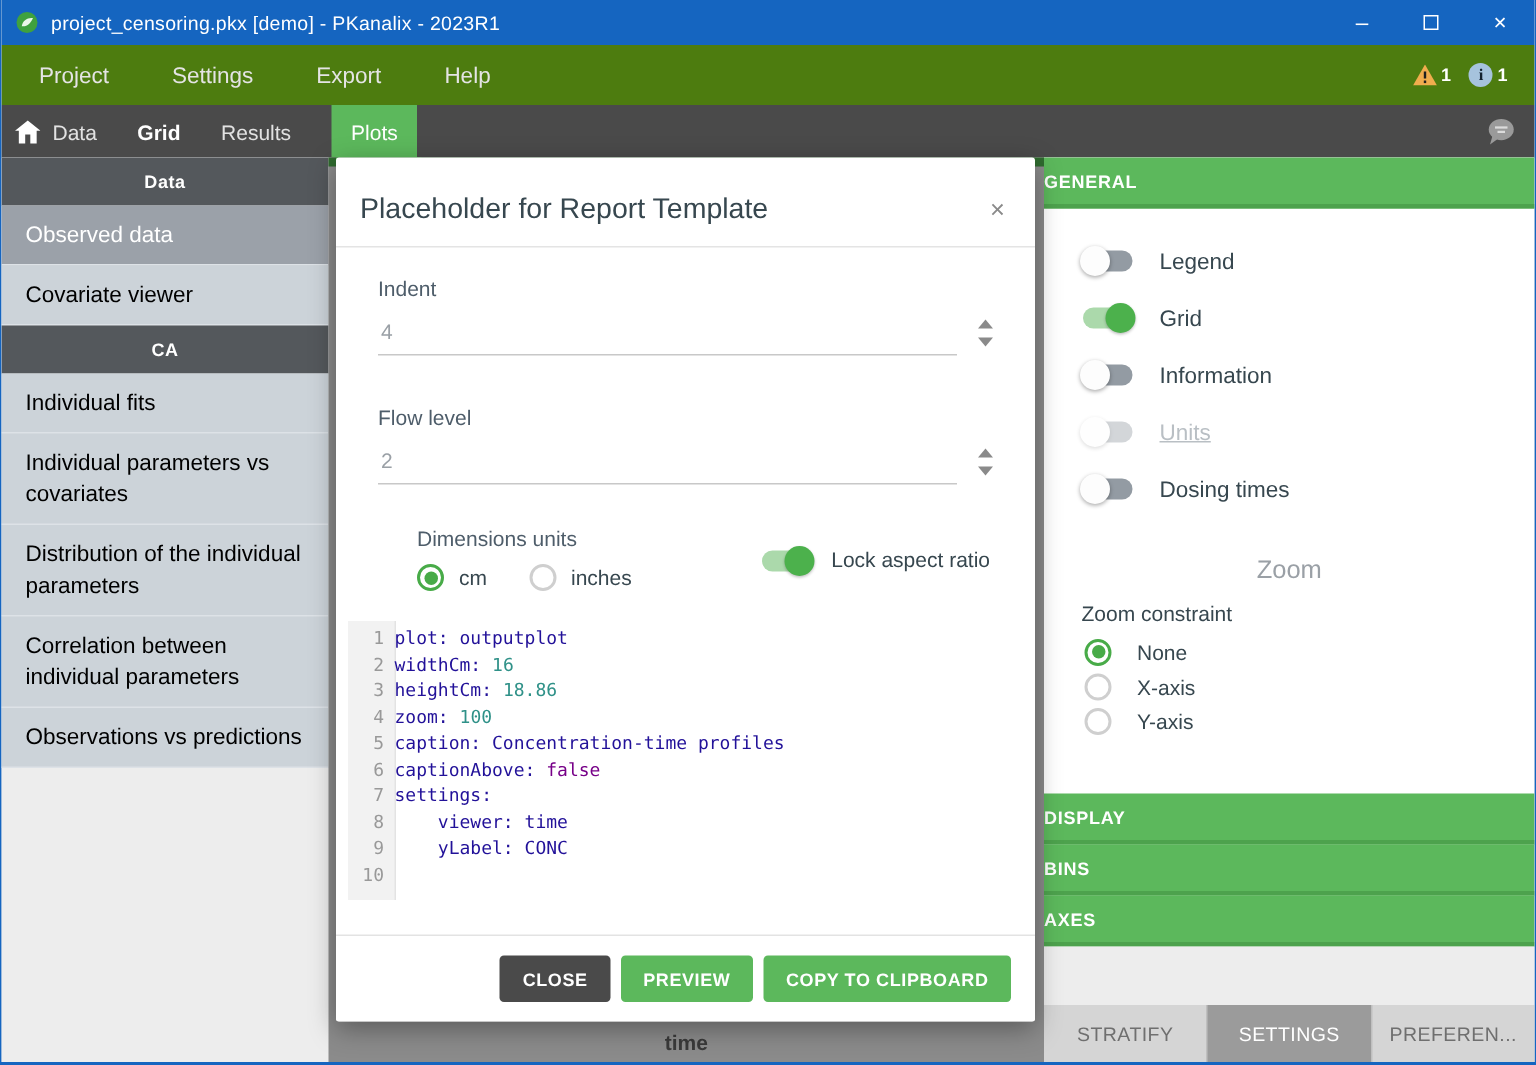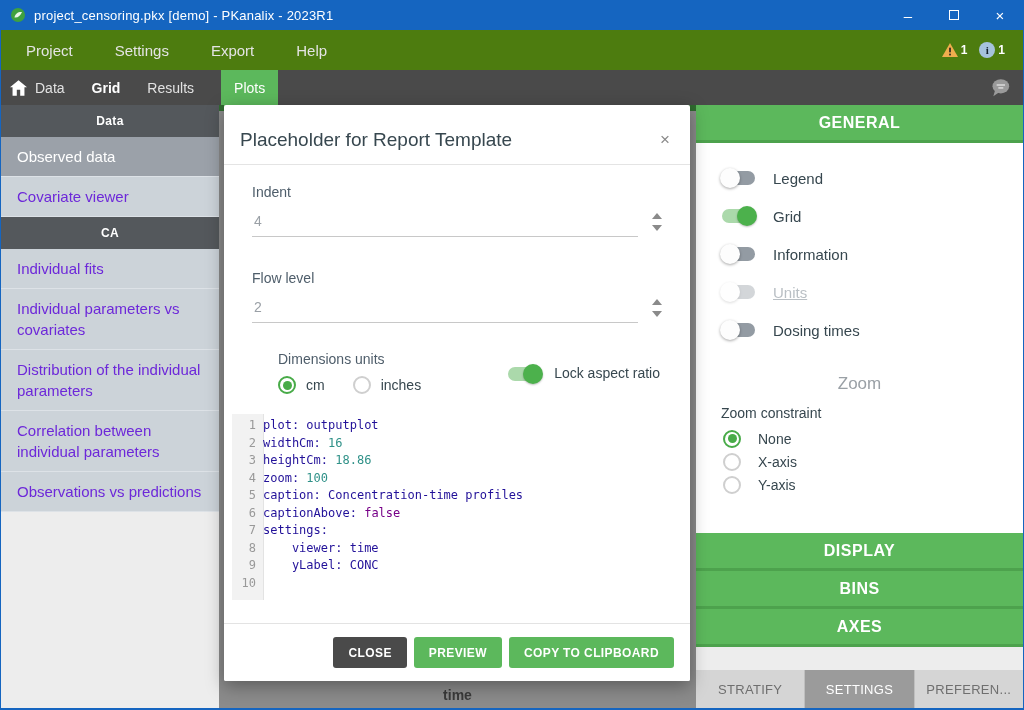--- a/index.html
+++ b/index.html
@@ -33,21 +33,21 @@
   .tab.active { background:#5cb85c; color:#fff; padding:0 13px; margin-right:0; }
   .bubble-btn { margin-left:auto; display:flex; align-items:center; padding-right:12px; }
 
   
   .content { flex:1; display:flex; min-height:0; }
 
   
   .sidebar { width:218px; flex:none; background:#ededed; display:flex; flex-direction:column; }
   .side-header { background:#54585c; color:#fff; font-size:12px; font-weight:bold; text-align:center;
                  padding:9px 0; letter-spacing:.4px; }
-  .side-item { background:#ccd3d9; color:#6d28d9; font-size:15px; padding:9px 16px; line-height:21px;
+  .side-item { background:#ccd3d9; color:#000000; font-size:15px; padding:9px 16px; line-height:21px;
                border-bottom:1px solid #dde2e7; cursor:default; }
   .side-item.selected { background:#9ba1a9; color:#fff; }
 
   
   .center { flex:1; position:relative; background:#8b8b8b; min-width:0; }
   .green-strip { position:absolute; top:0; left:0; right:0; height:6px; background:#2f6b2f; }
   .green-strip .bright { position:absolute; left:5px; top:0; width:57px; height:6px; background:#56b356; }
   .plot-xlabel { position:absolute; bottom:5px; left:0; right:0; text-align:center; color:#3a3a3a;
                  font-size:14px; font-weight:bold; }
 
@@ -97,22 +97,22 @@
 
   .modal-footer { position:absolute; left:0; right:0; bottom:0; border-top:1px solid #e3e3e3;
                   padding:13px 16px; display:flex; justify-content:flex-end; gap:7px; background:#fff; }
   .btn { border:none; border-radius:3px; height:31px; padding:0 15px; font-size:12px; font-weight:bold;
          letter-spacing:.4px; color:#fff; cursor:default; font-family:"Liberation Sans",sans-serif; }
   .btn.dark { background:#4a4a4a; }
   .btn.green { background:#5cb85c; }
 
   
   .rpanel { width:327px; flex:none; background:#fff; display:flex; flex-direction:column; }
-  .sec-bar { background:#5cb85c; color:#fff; font-size:16px; font-weight:bold; text-align:center;
-             letter-spacing:.5px; padding:9px 8px 8px; border-bottom:3px solid #4da24d; cursor:default; flex:none; }
+  .sec-bar { background:#5cb85c; color:#fff; font-size:12px; font-weight:bold; 
+             letter-spacing:.5px; padding:9px 0 8px; border-bottom:3px solid #4da24d; cursor:default; flex:none; }
   .toggles { margin-top:16px; }
   .tgl-row { display:flex; align-items:center; gap:18px; height:38px; padding-left:26px; }
   .tgl-label { font-size:15px; color:#37474f; }
   .tgl-row.disabled .tgl-label { color:#b9bfc4;text-decoration:underline; }
   .zoom-title { text-align:center; color:#9aa0a6; font-size:17px; margin-top:25px; }
   .constraint-label { font-size:14px; color:#37474f; margin:11px 0 6px 25px; }
   .rp-radio-row { display:flex; align-items:center; gap:17px; height:23px; padding-left:27px; }
   .rp-radio-label { font-size:14px; color:#37474f; }
   .rp-sections { margin-top:37px; }
   .rpanel-fill { flex:1; background:#ededed; }

